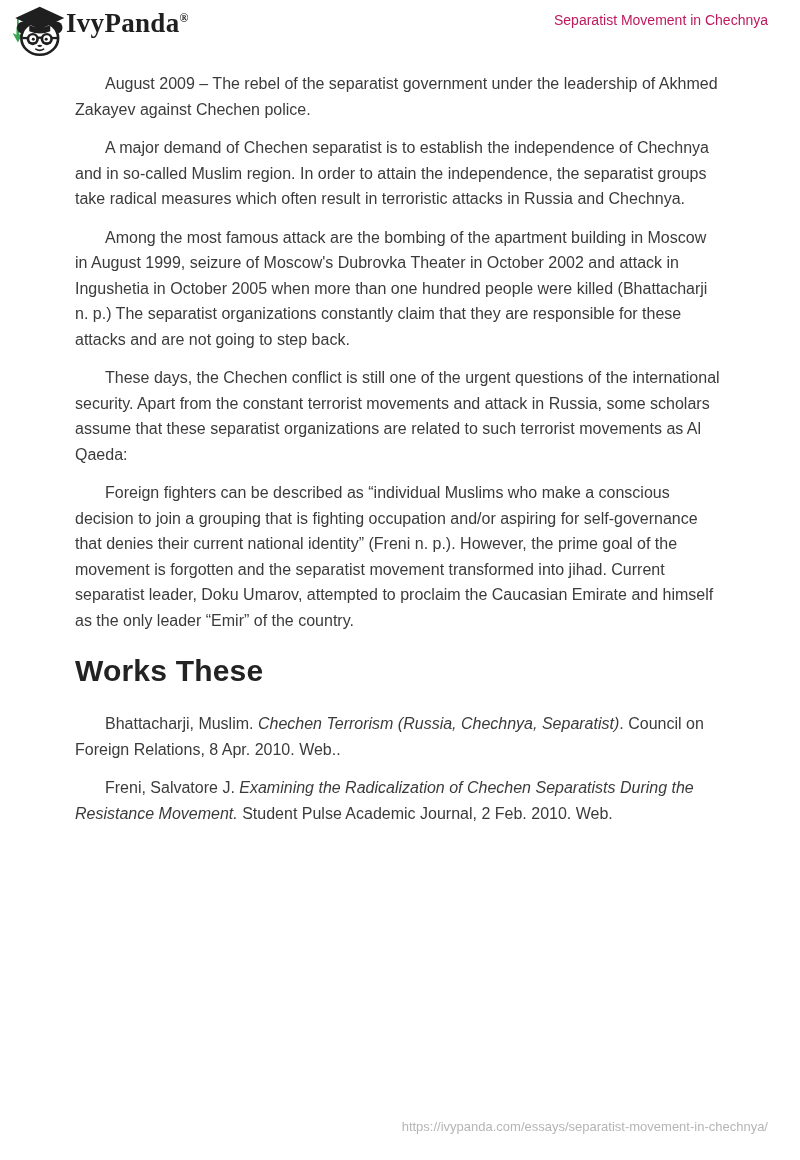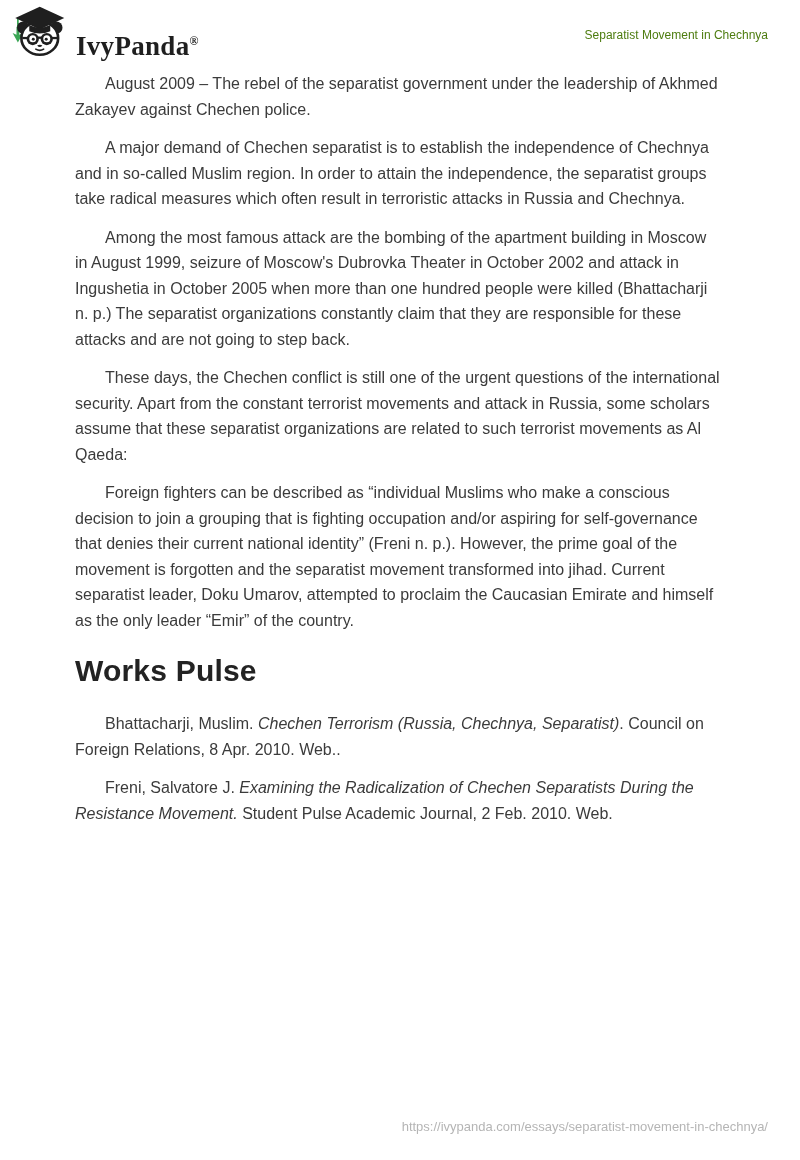--- a/index.html
+++ b/index.html
@@ -13,36 +13,36 @@
   }
   
   .page-header {
     display: flex;
     justify-content: space-between;
     align-items: flex-start;
     height: 58px;
     padding: 4px 32px 0 10px;
     box-sizing: border-box;
   }
-  .brand { display: flex; align-items: flex-end; gap: 10px; }
+  .brand { display: flex; align-items: flex-start; }
   .brand svg { display: block; }
   .brand-wordmark {
     font-family: "Liberation Serif", serif;
     font-weight: 700;
     font-size: 27px;
     color: #1f1f1f;
     letter-spacing: 0.3px;
     line-height: 1;
     padding-top: 6px;
   }
   .brand-wordmark sup { font-size: 12px; font-weight: 700; }
   .doc-title {
-    color: #4d7c0f;
-    font-size: 12px;
-    margin-top: 24px;
+    color: #be185d;
+    font-size: 14px;
+    margin-top: 8px;
   }
   
   .content {
     width: 648px;
     margin: 0 77px 0 75px;
   }
   .content p {
     font-size: 16px;
     line-height: 25.5px;
     color: #3b3b3b;
@@ -110,21 +110,21 @@
     <div class="doc-title">Separatist Movement in Chechnya</div>
   </header>
 
   <main class="content">
     <p>August 2009 – The rebel of the separatist government under the leadership of Akhmed Zakayev against Chechen police.</p>
     <p>A major demand of Chechen separatist is to establish the independence of Chechnya and in so-called Muslim region. In order to attain the independence, the separatist groups take radical measures which often result in terroristic attacks in Russia and Chechnya.</p>
     <p>Among the most famous attack are the bombing of the apartment building in Moscow in August 1999, seizure of Moscow's Dubrovka Theater in October 2002 and attack in Ingushetia in October 2005 when more than one hundred people were killed (Bhattacharji n. p.) The separatist organizations constantly claim that they are responsible for these attacks and are not going to step back.</p>
     <p>These days, the Chechen conflict is still one of the urgent questions of the international security. Apart from the constant terrorist movements and attack in Russia, some scholars assume that these separatist organizations are related to such terrorist movements as Al Qaeda:</p>
     <p>Foreign fighters can be described as “individual Muslims who make a conscious decision to join a grouping that is fighting occupation and/or aspiring for self-governance that denies their current national identity” (Freni n. p.). However, the prime goal of the movement is forgotten and the separatist movement transformed into jihad. Current separatist leader, Doku Umarov, attempted to proclaim the Caucasian Emirate and himself as the only leader “Emir” of the country.</p>
 
-    <h1>Works Pulse</h1>
+    <h1>Works These</h1>
 
     <p class="citation"><span>Bhattacharji, Muslim. </span><i>Chechen Terrorism (Russia, Chechnya, Separatist)</i><span>. Council on Foreign Relations, 8 Apr. 2010. Web..</span></p>
 
     <p class="citation"><span>Freni, Salvatore J. </span><i>Examining the Radicalization of Chechen Separatists During the Resistance Movement.</i><span> Student Pulse Academic Journal, 2 Feb. 2010. Web.</span></p>
   </main>
 
   <footer class="page-footer">
     <span>https://ivypanda.com/essays/separatist-movement-in-chechnya/</span>
   </footer>
 

